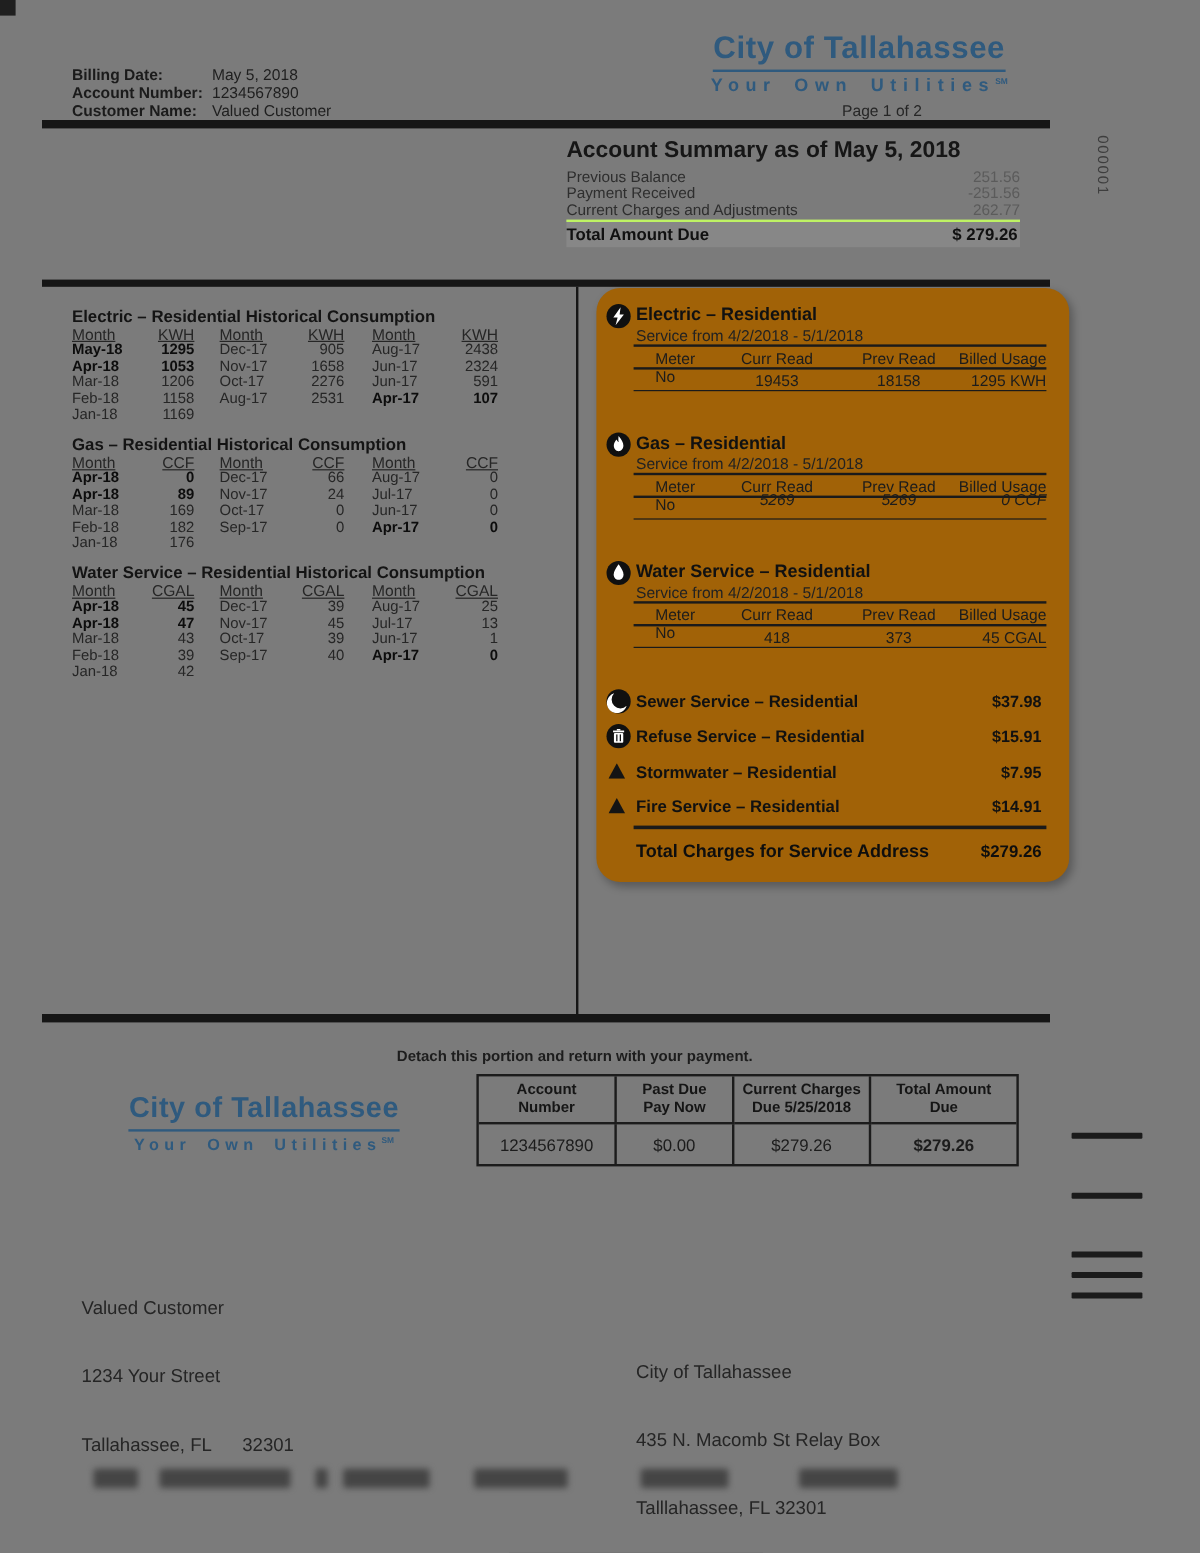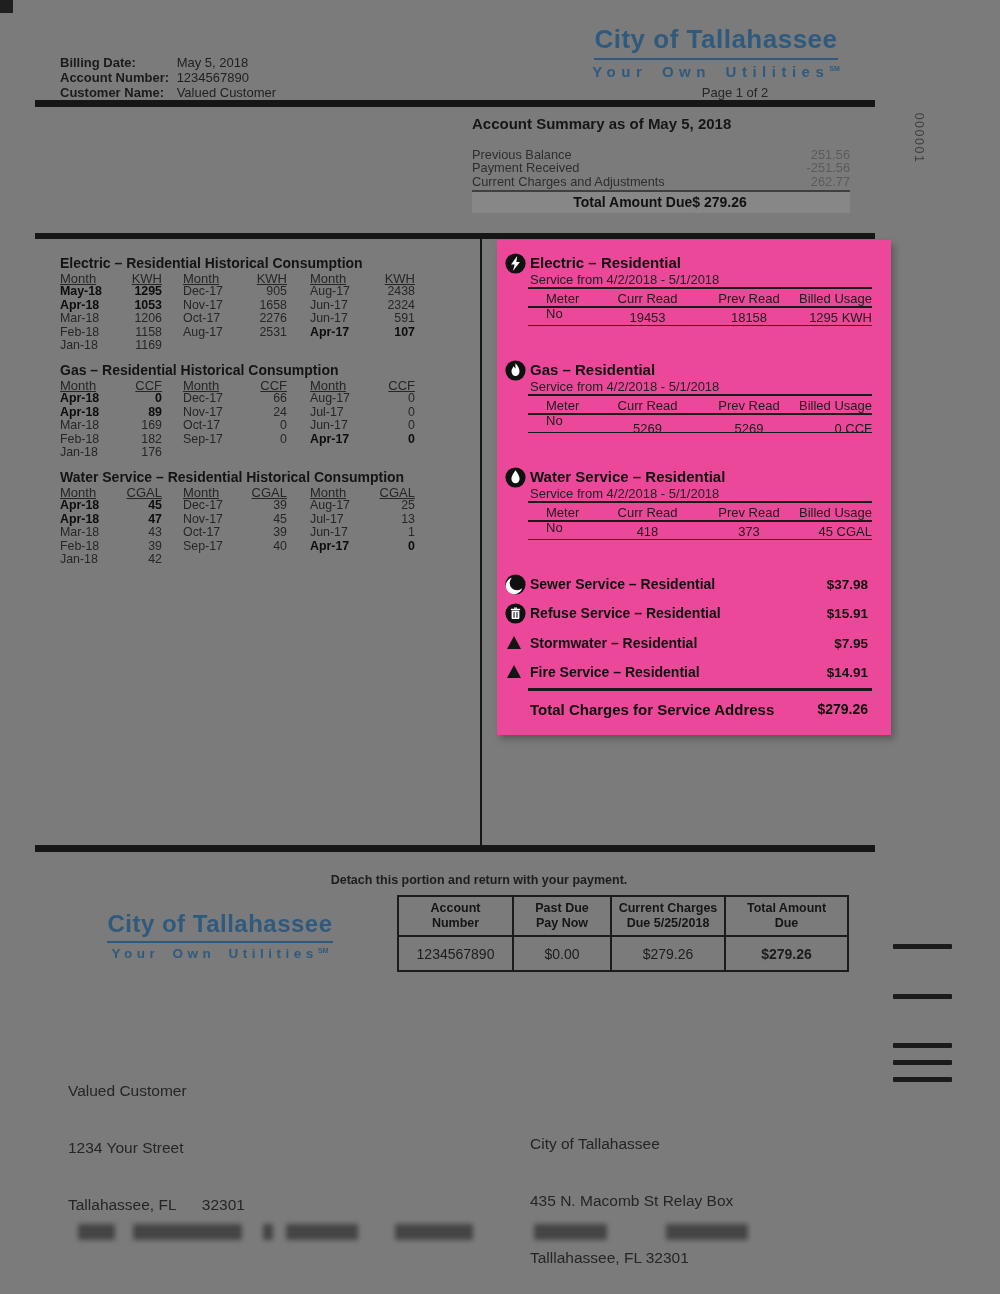--- a/index.html
+++ b/index.html
@@ -16,37 +16,37 @@
   .logo-title{display:inline-block;font-size:26px;font-weight:bold;letter-spacing:.5px;
               border-bottom:2px solid #2f5a7e;padding-bottom:3px;}
   .logo-sub{font-size:15px;font-weight:bold;letter-spacing:5.5px;word-spacing:5px;margin-top:3px;white-space:nowrap;}
   .logo-sub sup{font-size:7px;letter-spacing:0;}
   .logo-sm .logo-title{font-size:24px;}
   .logo-sm .logo-sub{font-size:13.5px;letter-spacing:4.5px;}
   
   .note{position:absolute;font-style:italic;font-size:13px;line-height:16px;color:#2b2b2b;}
   
   .acct{position:absolute;width:378px;}
-  .acct-title{font-size:15px;font-weight:bold;color:#161616;margin-bottom:16px;}
+  .acct-title{font-size:19px;font-weight:bold;color:#161616;margin-bottom:4px;}
   .acct-row{display:flex;justify-content:space-between;font-size:12.8px;line-height:13.4px;}
   .acct-row .al{color:#2e2e2e;}
   .acct-row .av{color:#5b5b5b;}
-  .acct-total{display:flex;justify-content:center;font-size:14px;font-weight:bold;
-              border-top:2px solid #404040;background:#878787;margin-top:2px;padding:2px 2px 3px 0;color:#111;}
+  .acct-total{display:flex;justify-content:space-between;font-size:14px;font-weight:bold;
+              border-top:2px solid #bef264;background:#878787;margin-top:2px;padding:2px 2px 3px 0;color:#111;}
   
   .hist{position:absolute;width:356px;}
   .hist-title{font-size:14px;font-weight:bold;color:#141414;white-space:nowrap;}
   .hcolhead{position:absolute;display:flex;justify-content:space-between;font-size:13px;color:#262626;}
   .hcolhead span{text-decoration:underline;}
   .hcol{position:absolute;}
   .hrow{display:flex;justify-content:space-between;font-size:12.4px;line-height:13.6px;color:#262626;}
   [data-bold="1"]{font-weight:bold;color:#0d0d0d;}
   
-  .whitebox{position:absolute;left:497px;top:240px;width:394px;height:495px;background:#ec4899;
-            box-shadow:3px 4px 7px rgba(0,0,0,.28);}
+  .whitebox{position:absolute;left:497px;top:240px;width:394px;height:495px;background:#a16207;
+            box-shadow:3px 4px 7px rgba(0,0,0,.28);border-radius:20px;}
   .svc-title{position:absolute;left:33px;font-size:15px;font-weight:bold;color:#111;white-space:nowrap;}
   .svc-period{position:absolute;left:33px;font-size:13px;color:#222;}
   .svc-grid{position:absolute;left:31px;width:344px;display:grid;grid-template-columns:68px 103px 100px 73px;
             font-size:13px;color:#1c1c1c;}
   .c-l{text-align:left;margin-left:18px;} .c-c{text-align:center;} .c-r{text-align:right;white-space:nowrap;}
   .circ-icon{position:absolute;left:8px;width:21px;height:21px;}
   .tri-icon{position:absolute;left:10px;width:14px;height:13px;}
   .charge{position:absolute;left:33px;width:338px;display:flex;justify-content:space-between;align-items:flex-end;}
   .charge .cl{font-size:14px;font-weight:bold;color:#111;}
   .charge .ca{font-size:13.5px;font-weight:bold;color:#111;}
@@ -388,21 +388,21 @@
     <div class="svc-title" style="top:121px;">Gas – Residential</div>
     <div class="svc-period" style="top:139px;">Service from 4/2/2018 - 5/1/2018</div>
     <div class="line" style="left:31px;top:154px;width:344px;height:2px;"></div>
     <div class="svc-grid" style="top:158px;">
       <span class="c-l">Meter No</span>
       <span class="c-c">Curr Read</span>
       <span class="c-c">Prev Read</span>
       <span class="c-r">Billed Usage</span>
     </div>
     <div class="line" style="left:31px;top:173px;width:344px;height:2px;"></div>
-    <div class="svc-grid" style="top:181px;">
+    <div class="svc-grid" style="top:169px;font-style:italic;">
       <span class="c-l"></span>
       <span class="c-c">5269</span>
       <span class="c-c">5269</span>
       <span class="c-r">0 CCF</span>
     </div>
     <div class="line" style="left:31px;top:192px;width:344px;height:1px;"></div>
 
     <svg class="circ-icon" style="top:227px;" viewBox="0 0 20 20">
       <circle cx="10" cy="10" r="9.6" fill="#101010"></circle>
       <path d="M10 3 C12.4 6.4 13.9 8.9 13.9 11.1 C13.9 13.6 12.2 15.4 10 15.4 C7.8 15.4 6.1 13.6 6.1 11.1 C6.1 8.9 7.6 6.4 10 3 Z" fill="#fff"></path>

